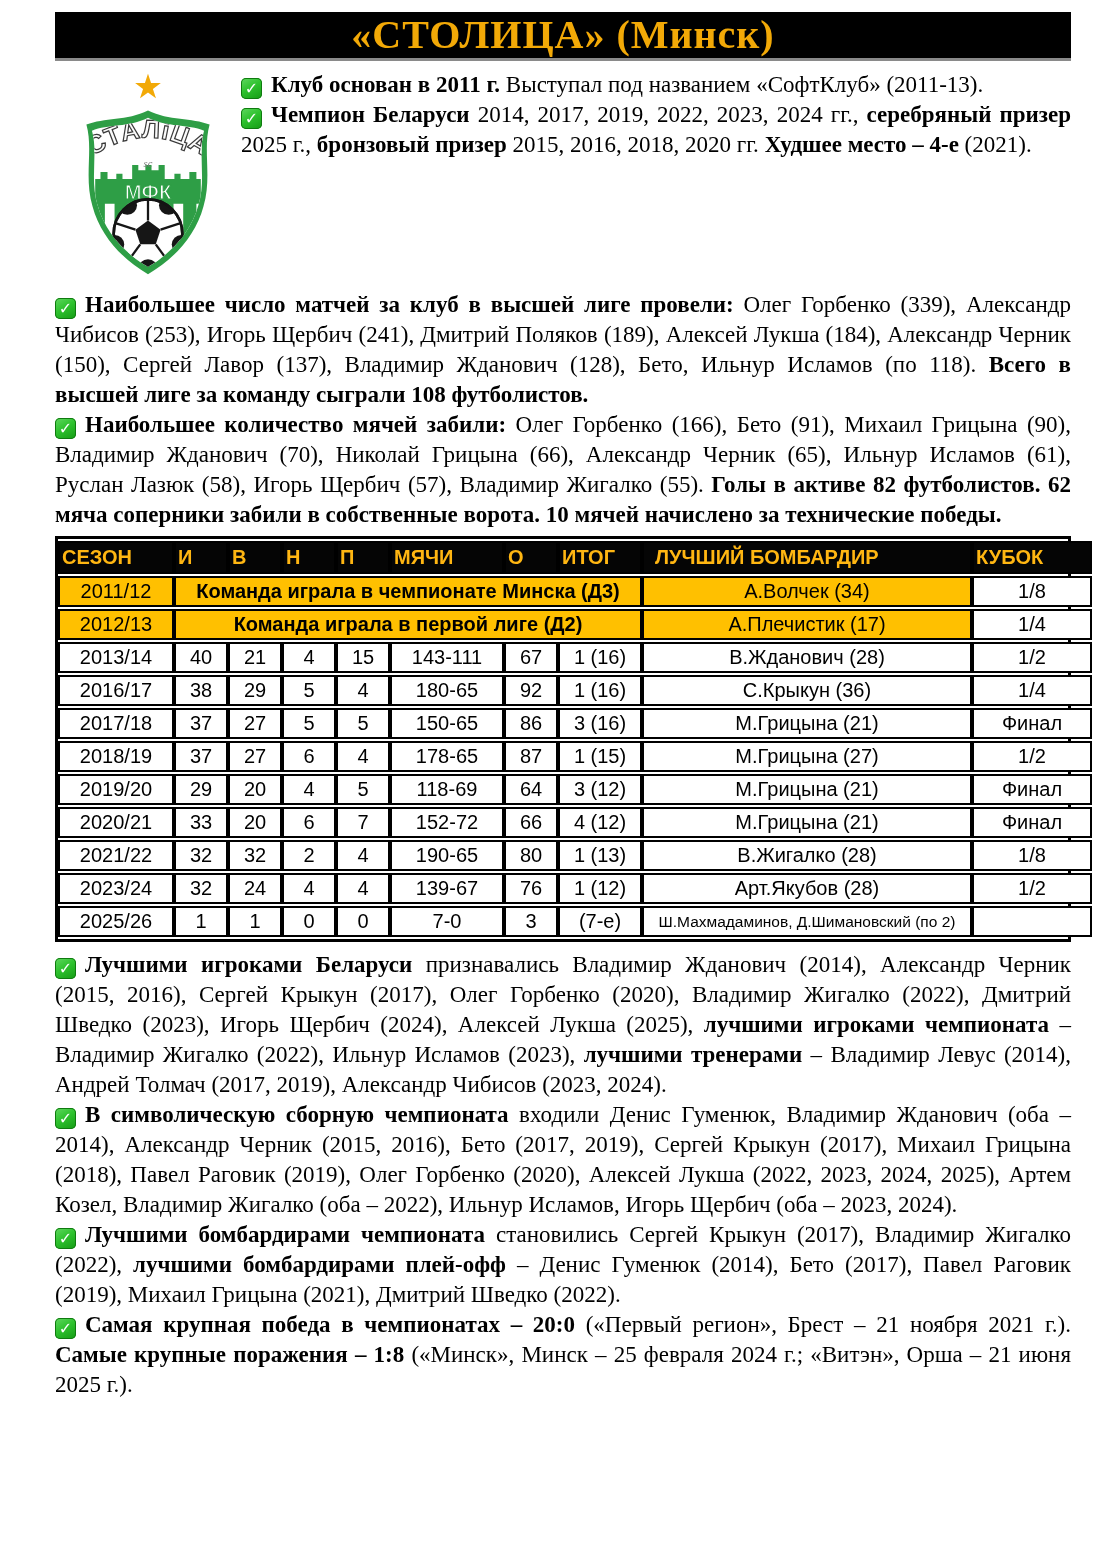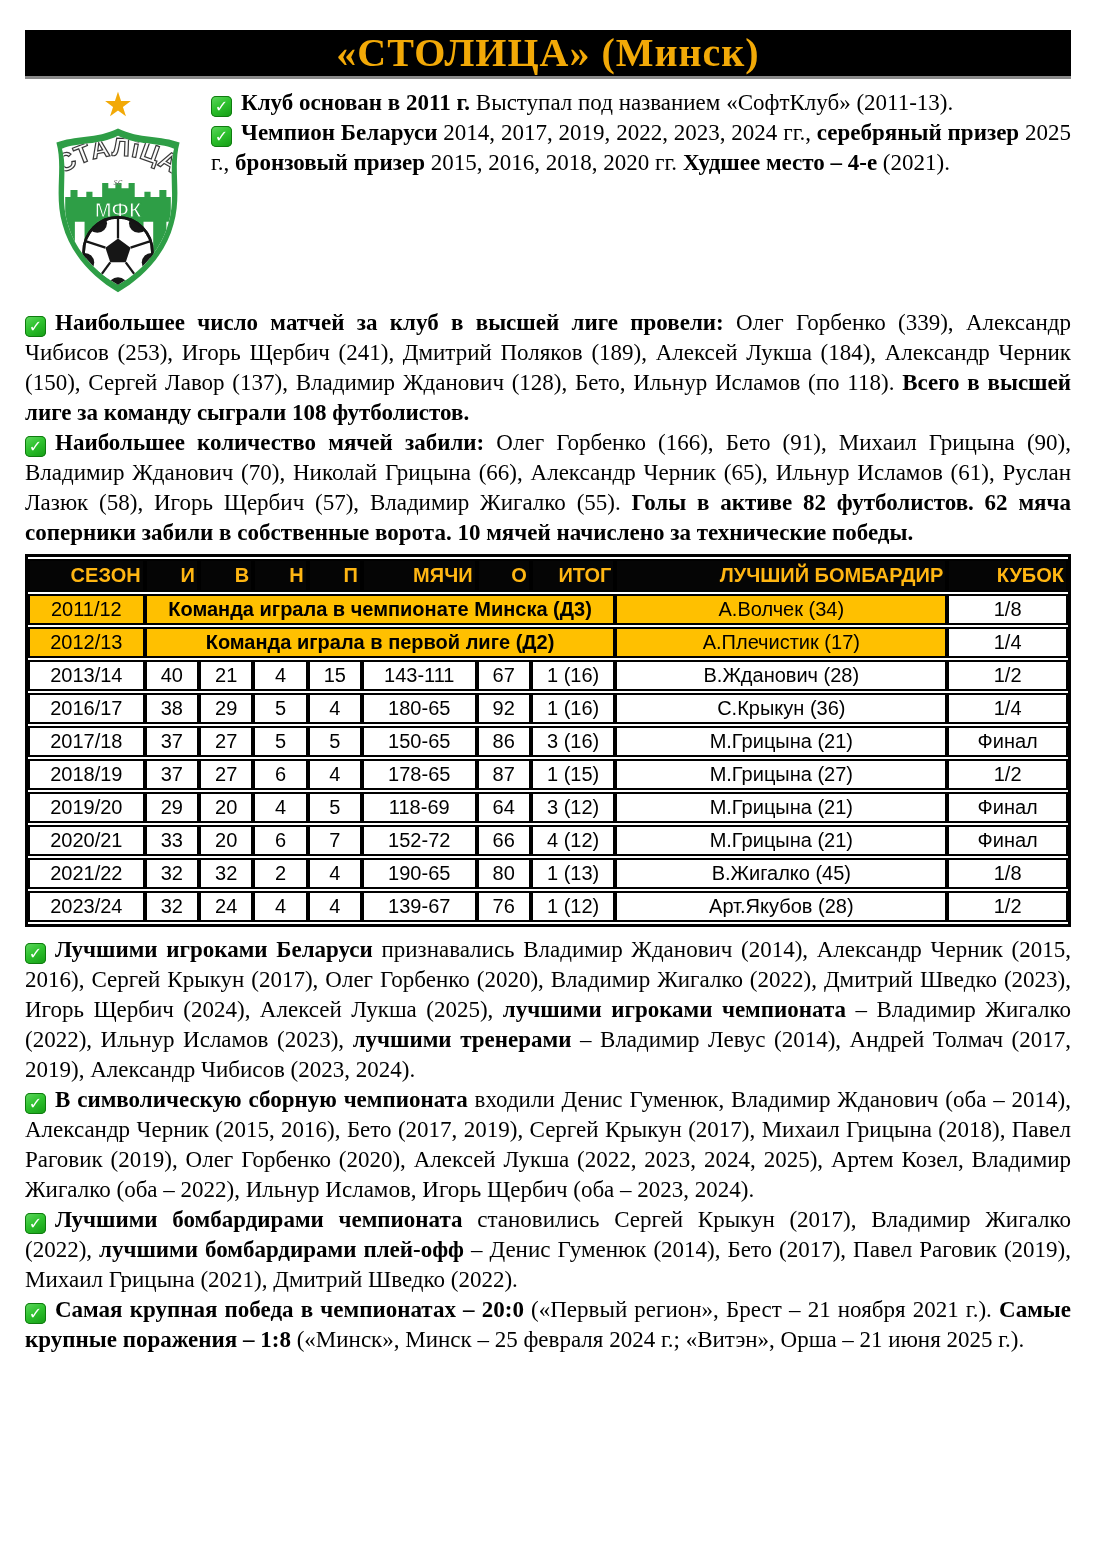--- a/index.html
+++ b/index.html
@@ -5,21 +5,21 @@
   :root{
     --title-gold:#F2A907;
     --header-gold:#FFB612;
     --row-orange:#FFC000;
     --check-green:#22B14C;
     --logo-green:#2E9E46;
     --ink:#000000;
   }
   html,body{margin:0;padding:0;background:#ffffff;}
   body{width:1096px;height:1555px;overflow:hidden;font-family:"Liberation Serif",serif;color:var(--ink);}
-  .page{padding:30px 25px 0 25px;}
+  .page{padding:12px 25px 0 25px;margin-left:30px;}
   .titlebar{
     background:#000;color:var(--title-gold);
     text-align:center;font-weight:bold;font-size:40px;line-height:46px;height:46px;
     letter-spacing:1px;border-bottom:3px solid #8a8a8a;
     font-family:"Liberation Serif",serif;
   }
   .intro-row{display:flex;margin-top:9px;}
   .logo-col{flex:none;width:186px;text-align:center;}
   .logo-col svg{display:block;margin:0 auto;}
   .intro-col{flex:1;min-width:0;}
@@ -34,23 +34,23 @@
     font-family:"DejaVu Sans",sans-serif;
   }
   .table-wrap{border:3px solid #000;margin:6px 0 8px 0;background:#fff;}
   table.seasons{
     width:100%;border-collapse:separate;border-spacing:0 2px;
     font-family:"Liberation Sans",sans-serif;table-layout:fixed;
   }
   table.seasons th,table.seasons td{border:2px solid #000;overflow:hidden;white-space:nowrap;}
   table.seasons th{
     background:#050505;color:var(--header-gold);
-    font-size:20px;font-weight:bold;text-align:right;padding:3px 2px;letter-spacing:0px;
-  }
-  table.seasons th.scorer{text-align:right;padding-left:11px;}
+    font-size:20px;font-weight:bold;text-align:left;padding:3px 2px;letter-spacing:0px;
+  }
+  table.seasons th.scorer{text-align:left;padding-left:11px;}
   table.seasons td{
     background:#fff;text-align:center;font-size:20px;padding:1px 3px;line-height:25px;color:#000;
   }
   td.season{font-weight:normal;font-size:19px;}
   td.note{font-weight:bold;font-size:20px;}
   td.scorer{text-align:left;padding-left:11px;}
   td.scorer.small{font-size:15.5px;}
   tr.row-orange td{background:var(--row-orange);}
   tr.row-orange td.cup{background:#fff;}
   .outro{margin-top:4px;}
@@ -245,34 +245,46 @@
           </tr>
           <tr>
             <td class="season">2021/22</td>
             <td class="stat">32</td>
             <td class="stat">32</td>
             <td class="stat">2</td>
             <td class="stat">4</td>
             <td class="stat">190-65</td>
             <td class="stat">80</td>
             <td class="stat">1 (13)</td>
-            <td class="scorer">В.Жигалко (45)</td>
+            <td class="scorer">В.Жигалко (28)</td>
             <td class="cup">1/8</td>
           </tr>
           <tr>
             <td class="season">2023/24</td>
             <td class="stat">32</td>
             <td class="stat">24</td>
             <td class="stat">4</td>
             <td class="stat">4</td>
             <td class="stat">139-67</td>
             <td class="stat">76</td>
             <td class="stat">1 (12)</td>
             <td class="scorer">Арт.Якубов (28)</td>
             <td class="cup">1/2</td>
+          </tr>
+          <tr>
+            <td class="season">2025/26</td>
+            <td class="stat">1</td>
+            <td class="stat">1</td>
+            <td class="stat">0</td>
+            <td class="stat">0</td>
+            <td class="stat">7-0</td>
+            <td class="stat">3</td>
+            <td class="stat">(7-е)</td>
+            <td class="scorer small">Ш.Махмадаминов, Д.Шимановский (по 2)</td>
+            <td class="cup"></td>
           </tr>
         </tbody>
     </table>
   </div>
 
   <div class="outro">
       <p class="para"><span class="chk">✓</span><span class="b">Лучшими игроками Беларуси </span><span>признавались Владимир Жданович (2014), Александр Черник (2015, 2016), Сергей Крыкун (2017), Олег Горбенко (2020), Владимир Жигалко (2022), Дмитрий Шведко (2023), Игорь Щербич (2024), Алексей Лукша (2025), </span><span class="b">лучшими игроками чемпионата </span><span>– Владимир Жигалко (2022), Ильнур Исламов (2023), </span><span class="b">лучшими тренерами </span><span>– Владимир Левус (2014), Андрей Толмач (2017, 2019), Александр Чибисов (2023, 2024).</span></p>
       <p class="para"><span class="chk">✓</span><span class="b">В символическую сборную чемпионата </span><span>входили Денис Гуменюк, Владимир Жданович (оба – 2014), Александр Черник (2015, 2016), Бето (2017, 2019), Сергей Крыкун (2017), Михаил Грицына (2018), Павел Раговик (2019), Олег Горбенко (2020), Алексей Лукша (2022, 2023, 2024, 2025), Артем Козел, Владимир Жигалко (оба – 2022), Ильнур Исламов, Игорь Щербич (оба – 2023, 2024).</span></p>
       <p class="para"><span class="chk">✓</span><span class="b">Лучшими бомбардирами чемпионата </span><span>становились Сергей Крыкун (2017), Владимир Жигалко (2022), </span><span class="b">лучшими бомбардирами плей-офф </span><span>– Денис Гуменюк (2014), Бето (2017), Павел Раговик (2019), Михаил Грицына (2021), Дмитрий Шведко (2022).</span></p>
       <p class="para"><span class="chk">✓</span><span class="b">Самая крупная победа в чемпионатах – 20:0 </span><span>(«Первый регион», Брест – 21 ноября 2021 г.). </span><span class="b">Самые крупные поражения – 1:8 </span><span>(«Минск», Минск – 25 февраля 2024 г.; «Витэн», Орша – 21 июня 2025 г.).</span></p>

